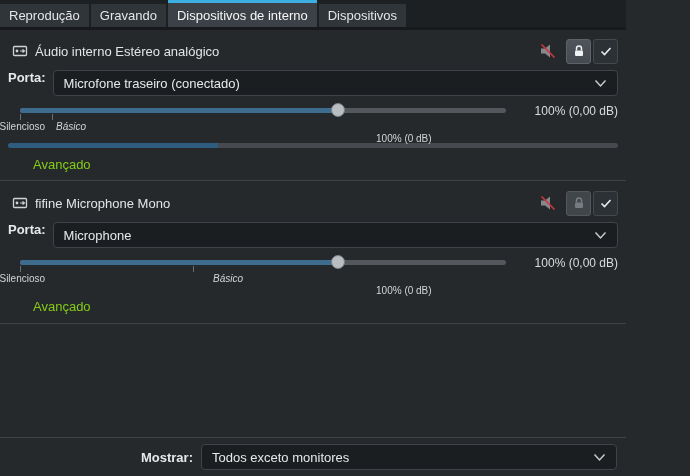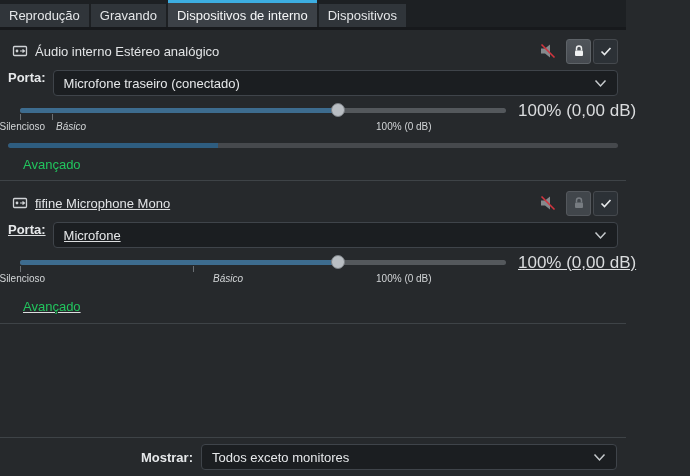--- a/index.html
+++ b/index.html
@@ -21,21 +21,21 @@
     border-top:3px solid #3daee2; padding-top:0;
   }
   .tab-underline { height:3px; background:#17191c; }
 
   
   .content { flex:1; display:flex; flex-direction:column; background:#26292c; }
   .separator { height:1px; background:#3e4347; flex:none; }
   .filler { flex:1; }
 
   .device { padding:7px 8px 7px 8px; }
-  .device.second { padding-top:8px; padding-bottom:8px;text-decoration:underline; }
+  .device.second { padding-top:8px; padding-bottom:8px; }
 
   .dev-header { display:flex; align-items:center; height:28px; }
   .card-icon { width:16px; height:16px; margin-left:4px; flex:none; }
   .dev-name { margin-left:7px; color:#e2e4e6; }
   .spacer { flex:1; }
   .mute-icon { width:18px; height:18px; margin-right:9px; flex:none; }
   .sq-btn {
     width:25px; height:25px; border-radius:3px; flex:none;
     display:flex; align-items:center; justify-content:center;
   }
@@ -59,31 +59,31 @@
   .track {
     position:absolute; left:0; right:0; top:5px; height:5px;
     background:#54585c; border-radius:2.5px;
   }
   .track-fill { height:100%; background:#3d6c8f; border-radius:2.5px 0 0 2.5px; }
   .handle {
     position:absolute; top:0; width:14px; height:14px; border-radius:50%;
     background:#b9bec3; border:1px solid #7b8085; transform:translateX(-50%);
   }
   .tick { position:absolute; top:11px; width:1px; height:6px; background:#6a6f74; }
-  .vol-value { width:100px; text-align:right; font-size:17px; color:#dadcde; flex:none; white-space:nowrap; }
+  .vol-value { width:100px; text-align:right; font-size:12px; color:#dadcde; flex:none; white-space:nowrap; }
 
   .slider-labels { position:relative; height:16px; margin:0 12px; font-size:10px; color:#d2d5d7; }
   .lbl-min { position:absolute; left:0; transform:translateX(-45%); top:2px; white-space:nowrap; }
   .lbl-base { position:absolute; transform:translateX(-50%); top:2px; font-style:italic; white-space:nowrap;text-align:center; }
-  .lbl-cur { position:absolute; transform:translateX(-50%); top:2px; white-space:nowrap; }
+  .lbl-cur { position:absolute; transform:translateX(-50%); top:14px; white-space:nowrap; }
 
   .meter { margin-top:8px; height:5px; border-radius:2.5px; background:#46494d; overflow:hidden; }
   .meter-fill { height:100%; background:#2e5d80; border-radius:2.5px 0 0 2.5px; }
 
-  .advanced { margin-top:9px; margin-left:15px; height:16px; color:#22c55e; }
+  .advanced { margin-top:9px; margin-left:25px; height:16px; color:#84cc16; }
   .device.second .advanced { margin-top:12px; }
 
   
   .footer-sep { height:1px; background:#3e4347; flex:none; }
   .footer { height:38px; flex:none; display:flex; align-items:center; justify-content:flex-end; padding-right:9px; background:#26292c; }
   .footer .port-label { margin-right:8px;padding-left:24px; }
   .footer .combo { flex:none; width:416px; margin-left:0;justify-content:space-between; }
 
   svg { display:block; }
 </style>
@@ -188,21 +188,21 @@
         <div class="sq-btn check-btn">
           <svg width="14" height="14" viewBox="0 0 14 14">
             <path d="M2.5 7.5 L5.5 10.5 L11.5 4" fill="none" stroke="#e8eaec" stroke-width="1.6"></path>
           </svg>
         </div>
       </div>
 
       <div class="port-row">
         <span class="port-label">Porta:</span>
         <div class="combo">
-          <span class="cv">Microfone</span>
+          <span class="cv">Microphone</span>
           <svg class="chevron" viewBox="0 0 13 9">
             <path d="M1.5 1.5 L6.5 7 L11.5 1.5" fill="none" stroke="#c6cacd" stroke-width="1.5"></path>
           </svg>
         </div>
       </div>
 
       <div class="slider-block">
         <div class="slider-row">
           <div class="slider-wrap">
             <div class="track">

